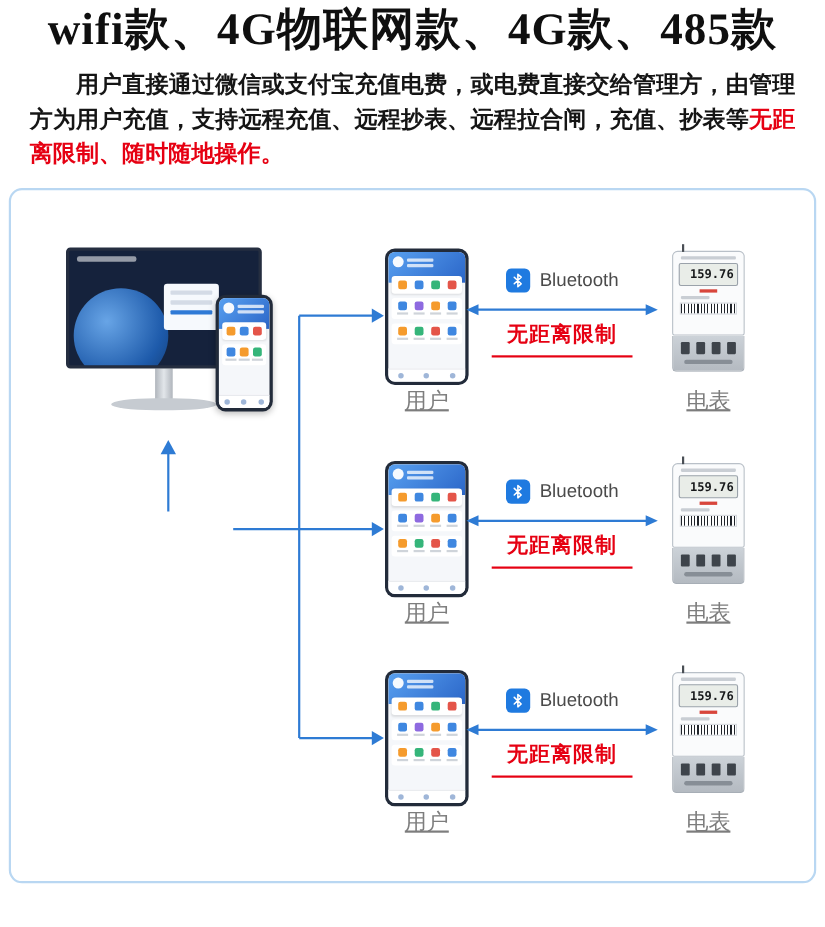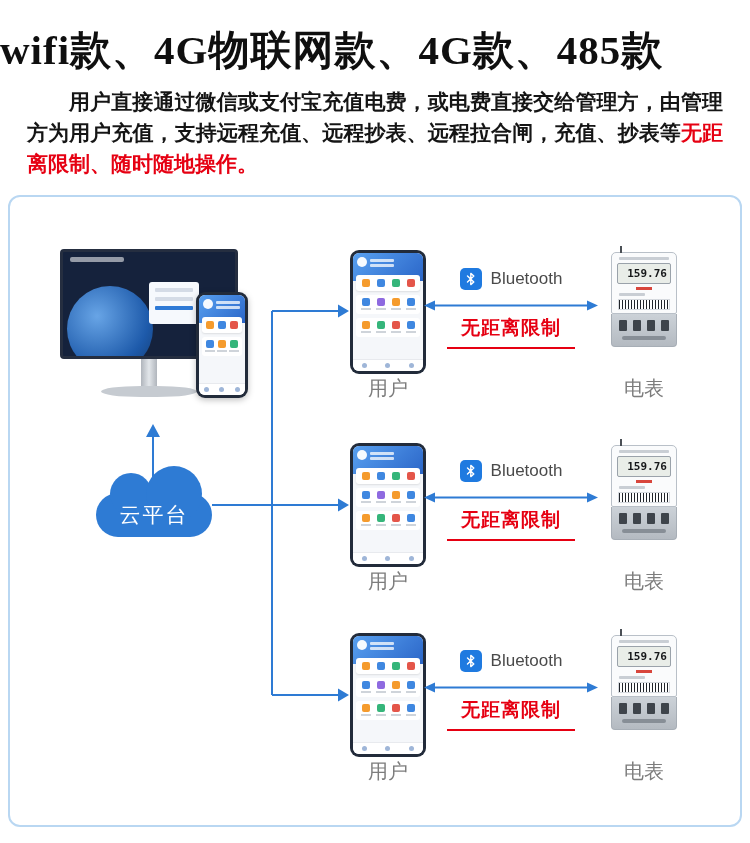--- a/index.html
+++ b/index.html
@@ -1,29 +1,29 @@
 <!DOCTYPE html>
 <html><head>
 <meta charset="utf-8">
 <style>
   * { box-sizing: border-box; margin: 0; padding: 0; }
   html,body { width: 750px; background: #fff; }
   body { height: 843px; overflow: hidden; font-family: "Liberation Sans","DejaVu Sans",sans-serif; }
 
   .title { font-family: "Liberation Serif","DejaVu Serif",serif; font-size: 41px; font-weight: bold;
-           color: #0f0f0f; margin: 24px 0 10px; line-height: 52px; letter-spacing: 1px; }
+           color: #0f0f0f; text-align: center; margin: 0 0 10px; line-height: 52px; letter-spacing: 1px; }
   .intro { margin: 0 27px 16px; font-size: 21px; font-weight: bold; line-height: 31px;
            color: #151515; text-indent: 2em; text-align: justify; }
   .intro .red { color: #e60012; }
 
   .diagram { position: relative; margin: 0 8px; height: 632px; border: 2px solid #b9d7f2;
              border-radius: 12px; background: #fff; }
   .connectors { position: absolute; left: 0; top: 0; width: 100%; height: 100%; z-index: 1; }
 
-  .lbl { position: absolute; color: #7d7d7d; font-size: 20px; text-align: center; z-index: 2; }
+  .lbl { position: absolute; color: #7d7d7d; font-size: 20px; text-align: center; z-index: 2; text-decoration: underline; }
   .lbl-admin { left: 70px;  top: 200px; width: 140px; }
   .lbl-u1 { left: 340px; top: 178px; width: 76px; }
   .lbl-u2 { left: 340px; top: 371px; width: 76px; }
   .lbl-u3 { left: 340px; top: 561px; width: 76px; }
   .lbl-m1 { left: 601px; top: 178px; width: 66px; }
   .lbl-m2 { left: 601px; top: 371px; width: 66px; }
   .lbl-m3 { left: 601px; top: 561px; width: 66px; }
 
   
   .monitor { position: absolute; left: 50px; top: 52px; width: 178px; z-index: 2; }
@@ -87,21 +87,21 @@
   .bt-icon { width: 22px; height: 22px; border-radius: 5px; background: #1f7ae0; flex: none;
              display: flex; align-items: center; justify-content: center; }
   .arrow { margin-top: 8px; display: block; }
   .link-note { margin-top: 3px; color: #e60012; font-size: 19px; font-weight: bold;
                padding: 0 14px 6px; border-bottom: 2px solid #e60012; letter-spacing: 1px; }
 
   
   .meter { position: absolute; left: 601px; width: 66px; z-index: 2; }
   .mt1 { top: 55px; } .mt2 { top: 248px; } .mt3 { top: 438px; }
   .m-ant { position: absolute; top: -6px; left: 9px; width: 2px; height: 7px; background: #4a4f55; }
-  .m-top { background: #fafbfc; border: 1px solid #b9c0c8; border-radius: 5px 5px 2px 2px; padding: 4px 0 3px; }
+  .m-top { background: #fafbfc; border: 1px solid #b9c0c8; border-radius: 5px 5px 2px 2px; padding: 4px 0 18px; }
   .m-txt { height: 3px; background: #c9ced4; margin: 0 7px 3px; border-radius: 1px; }
   .m-txt.short { width: 26px; margin-left: 7px; }
   .m-lcd { margin: 0 5px 3px; height: 21px; background: #e9ede8; border: 1px solid #9aa2aa; border-radius: 2px;
            display: flex; align-items: center; justify-content: flex-end; padding-right: 3px;
            font-family: "DejaVu Sans Mono",monospace; font-size: 11px; font-weight: bold; color: #16181a; }
   .m-red { height: 3px; width: 16px; background: #d8463c; margin: 0 auto 3px; }
   .m-barcode { height: 11px; margin: 0 6px;
                background: repeating-linear-gradient(90deg,#20242a 0 1px,#fff 1px 3px);
                border: 1px solid #d5d9de; }
   .m-bot { background: linear-gradient(#ccd2d8,#b4bac1); border: 1px solid #a7aeb6; border-top: none;
@@ -179,23 +179,20 @@
       </div>
       <div class="p-nav">
         <i></i>
           <i></i>
           <i></i>
       </div>
     </div>
   </div>
 
 
-  <div class="cloud">
-    <span>云平台</span>
-  </div>
 
   <div class="phone user-phone up1">
     <div class="screen">
       <div class="p-head">
         <i class="p-avatar"></i>
         <span class="p-hlines">
             <i></i>
             <i></i>
           </span>
       </div>

